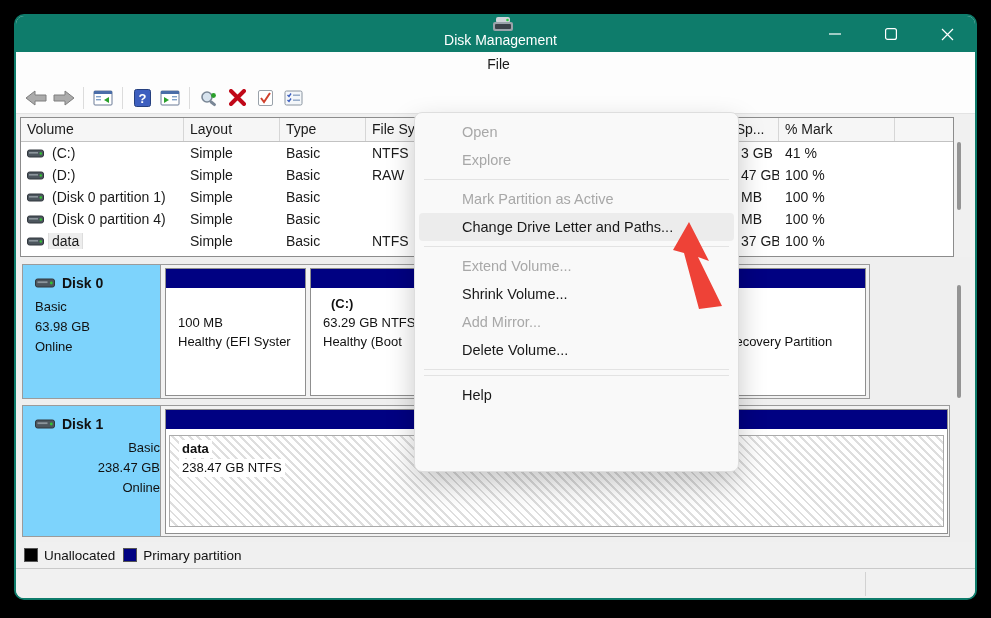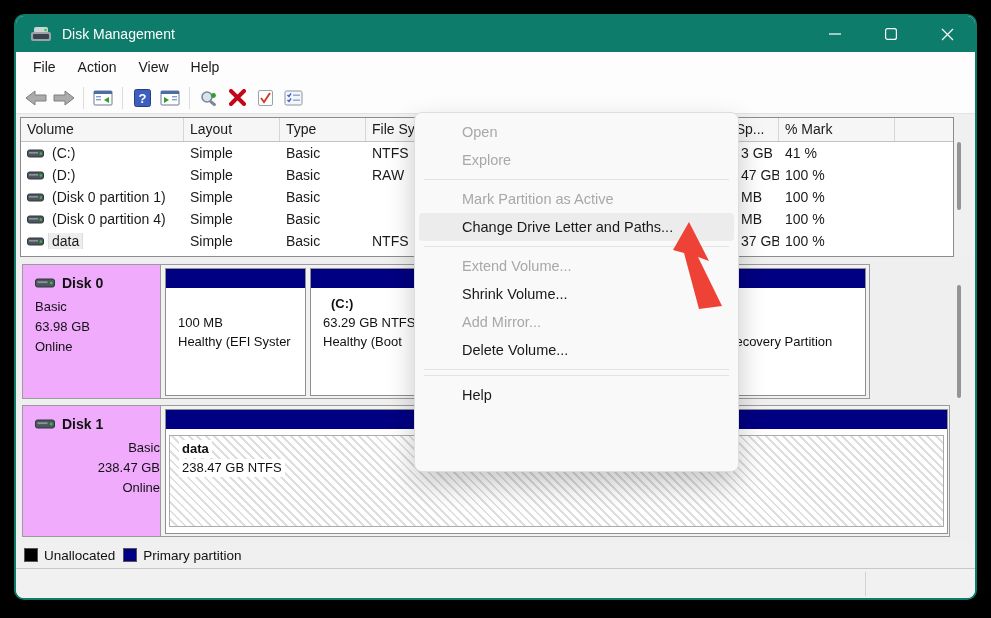--- a/index.html
+++ b/index.html
@@ -5,29 +5,29 @@
   * { box-sizing: border-box; margin: 0; padding: 0; }
   html,body { background:#000; }
   body { font-family: "Liberation Sans", sans-serif; }
   .canvas { position:relative; width:991px; height:618px; background:#000; overflow:hidden; }
 
   .win { position:absolute; left:14px; top:14px; width:963px; height:586px;
          background:#F0F0F0; border:2px solid var(--teal); border-radius:10px; overflow:hidden; }
 
   
   .titlebar { position:absolute; left:0; top:0; width:100%; height:36px; background:var(--teal);
-              display:flex; align-items:center; }
+              display:flex; align-items:center;flex-direction:column; }
   .titlebar .title { color:#fff; font-size:14px; margin-left:10px; }
   .tb-icon { margin-left:14px; display:flex; }
   .winbtns { position:absolute; right:0; top:0; height:36px; display:flex; }
   .winbtn { width:56px; height:36px; display:flex; align-items:center; justify-content:center; }
 
   
   .menubar { position:absolute; left:0; top:36px; width:100%; height:30px; background:#FDFDFD;
-             display:flex; align-items:center; font-size:14px; color:#1a1a1a; }
+             display:flex; align-items:center; font-size:14px; color:#1a1a1a;flex-direction:column; }
   .menubar .mbi { padding:4px 11px; }
   .menubar .mbi:first-child { margin-left:6px; }
 
   
   .toolbar { position:absolute; left:0; top:66px; width:100%; height:32px; background:#FDFDFD;
              border-bottom:1px solid #E3E3E3; display:flex; align-items:center; }
   .tbtn { width:28px; height:26px; display:flex; align-items:center; justify-content:center; }
   .tsep { width:1px; height:22px; background:#DCDCDC; margin:0 5px; }
 
   
@@ -42,21 +42,21 @@
   .volcell .vlabel { margin-left:5px; padding:0 3px; }
   .vrow.selected .vlabel { background:#EDEDED; outline:1px solid #DDD; }
 
   .vscroll { position:absolute; left:941px; top:103px; width:5px; height:136px; }
   .vscroll .thumb, .gscroll .thumb { position:absolute; left:0; width:4px; background:#949494; border-radius:2px; }
   .gscroll { position:absolute; left:941px; top:247px; width:5px; height:276px; }
 
   
   .gpane { position:absolute; left:0; top:241px; width:100%; height:285px; background:#EFEFEF; }
   .disk-row { position:absolute; background:#F2F2F2; border:1px solid #9B9B9B; }
-  .disk-label { position:absolute; left:0; top:0; width:138px; height:100%; background:#f0abfc;
+  .disk-label { position:absolute; left:0; top:0; width:138px; height:100%; background:#7dd3fc;
                 border-right:1px solid #9B9B9B; padding:10px 0 0 12px; font-size:13px; color:#111; }
   .disk-label .dname { font-weight:bold; font-size:14px; display:flex; align-items:center; margin-bottom:6px; }
   .disk-label .dname span { margin-left:7px; }
   .disk-label .dline { line-height:20px; }
 
   .part { position:absolute; border:1px solid #8F8F8F; background:#fff; overflow:hidden; }
   .part-bar { height:22px; background:var(--navy); border-bottom:3px solid #fff; }
   .part-body { position:relative; height:calc(100% - 25px); font-size:13px; color:#111; }
   .plines { padding:3px 0 0 12px; line-height:19px; white-space:nowrap; }
   .plabel { font-weight:bold; }

